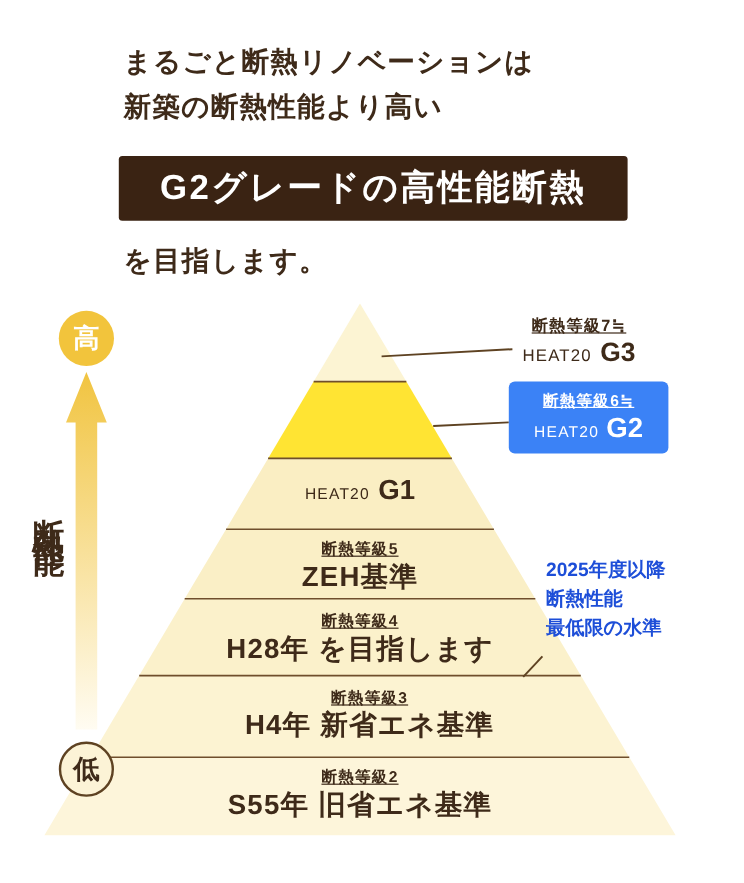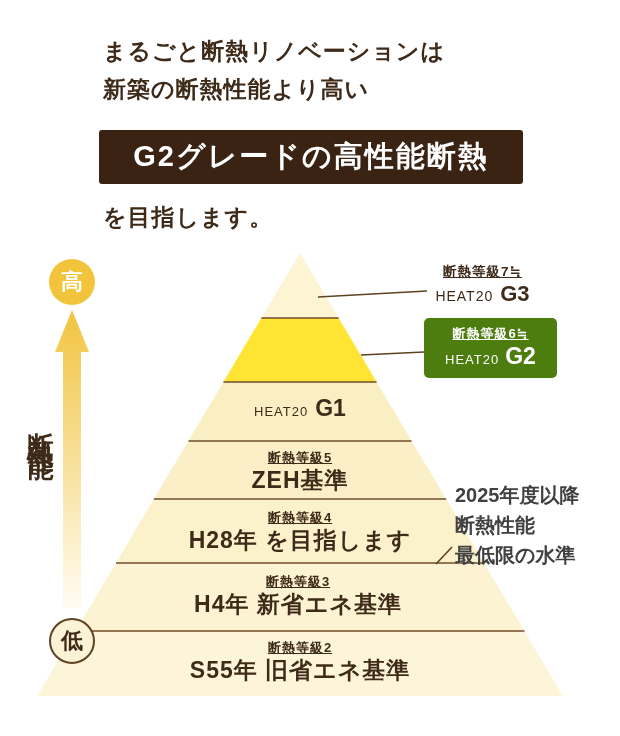--- a/index.html
+++ b/index.html
@@ -28,26 +28,26 @@
   .band-label{display:flex;flex-direction:column;align-items:center;text-align:center;color:#3E2A19;}
   .grade-small{font-size:13px;font-weight:800;letter-spacing:1px;text-decoration:underline;}
   .grade-big{font-size:23px;font-weight:800;letter-spacing:1px;line-height:1.15;}
   .brand-row{display:flex;align-items:baseline;justify-content:center;gap:7px;}
   .brand-small{font-size:13px;font-weight:400;letter-spacing:1px;}
   .tier-big{font-size:23px;font-weight:800;}
   .callout{color:#3E2A19;text-align:center;}
   .callout .brand-small{font-size:14px;}
   .callout .tier-big{font-size:22px;}
   .g2-box{
-    left:424px;top:318px;width:133px;background:#4d7c0f;border-radius:5px;
+    left:424px;top:318px;width:133px;background:#3b82f6;border-radius:5px;
     padding:7px 0 8px 0;text-align:center;color:#FFFFFF;
   }
   .g2-box .grade-small{letter-spacing:1px;}
   .g2-box .brand-row{gap:6px;}
-  .note{left:455px;top:480px;width:140px;font-size:20px;font-weight:800;line-height:1.5;color:#404040;}
+  .note{left:455px;top:464px;width:140px;font-size:16px;font-weight:800;line-height:1.5;color:#1d4ed8;}
   .circle{
     width:46px;height:46px;border-radius:50%;display:flex;align-items:center;justify-content:center;
     font-size:22px;font-weight:800;
   }
   .circle-high{left:49px;top:259px;background:#F2C43C;color:#FFFFFF;}
   .circle-low{left:49px;top:618px;background:#FCF3D6;border:2px solid #5E4222;color:#3E2A19;box-sizing:border-box;}
   .axis-label{
     left:24px;top:412px;writing-mode:vertical-rl;text-orientation:upright;
     font-size:26px;font-weight:800;letter-spacing:7px;color:#3E2A19;
   }
@@ -104,21 +104,21 @@
   <div class="abs band-label" style="left:150px;top:449px;width:300px;">
     <span class="grade-small">断熱等級5</span>
     <span class="grade-big">ZEH基準</span>
   </div>
 
   <div class="abs band-label" style="left:100px;top:509px;width:400px;">
     <span class="grade-small">断熱等級4</span>
     <span class="grade-big">H28年 を目指します</span>
   </div>
 
-  <div class="abs band-label" style="left:98px;top:573px;width:400px;">
+  <div class="abs band-label" style="left:108px;top:573px;width:400px;">
     <span class="grade-small">断熱等級3</span>
     <span class="grade-big">H4年 新省エネ基準</span>
   </div>
 
   <div class="abs band-label" style="left:100px;top:639px;width:400px;">
     <span class="grade-small">断熱等級2</span>
     <span class="grade-big">S55年 旧省エネ基準</span>
   </div>
 
   <div class="abs callout" style="left:425px;top:263px;width:115px;">

